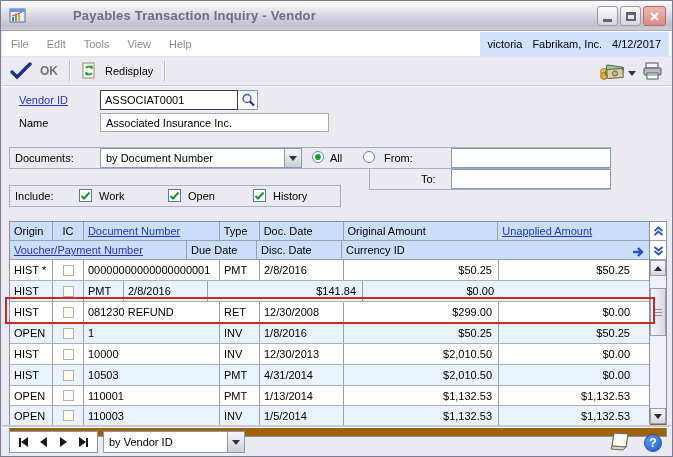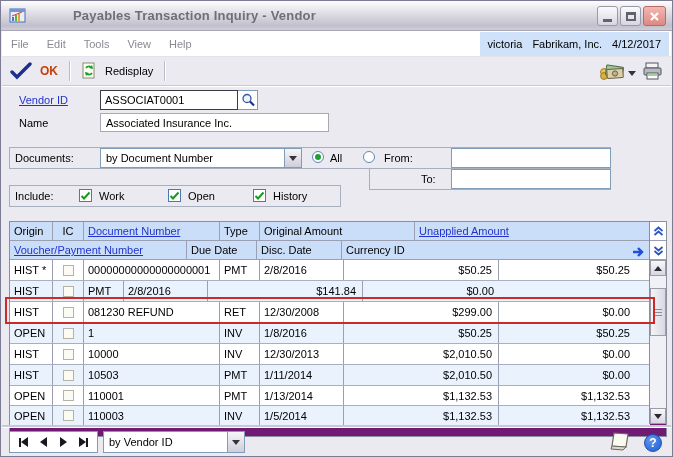--- a/index.html
+++ b/index.html
@@ -19,42 +19,42 @@
 
   
   .menubar{left:1px;top:30px;width:669px;height:26px;background:#fff;display:flex;align-items:center;border-bottom:1px solid #e4e2ea;}
   .menu-item{font-size:11px;color:#8a8a92;padding:4px 9px;}
   .userinfo{position:absolute;right:2px;top:1px;height:24px;background:#cfe2fa;display:flex;align-items:center;gap:10px;padding:0 8px;font-size:11px;color:#000;}
 
   
   .toolbar{left:1px;top:56px;width:669px;height:29px;display:flex;align-items:center;border-bottom:1px solid #cac8d4;box-shadow:0 1px 0 #fff;}
   .tb-btn{display:flex;align-items:center;gap:8px;padding:3px 8px;}
   .tb-sep{width:1px;height:20px;background:#bdbbc9;box-shadow:1px 0 0 #fff;margin:0 3px;}
-  .tb-ok-label{font-size:12px;font-weight:bold;color:#c2410c;}
+  .tb-ok-label{font-size:12px;font-weight:bold;color:#737373;}
   .tb-label{font-size:11px;color:#000;}
   .tb-right{position:absolute;right:8px;top:4px;display:flex;align-items:center;gap:6px;}
 
   
   .lbl{font-size:11px;color:#000;}
   .link{font-size:11px;color:#2233cc;text-decoration:underline;}
   .field{background:#fff;border:1px solid #7f9db9;font-size:11px;padding:2px 4px;color:#000;display:flex;align-items:center;overflow:hidden;}
   .vendor-field{border:1px solid #3c3c46;}
   .lookup-btn{background:#fff;border:1px solid #7f9db9;border-left:none;display:flex;align-items:center;justify-content:center;}
   .ro-box{background:#fff;border:1px solid #a9a9b6;font-size:11px;padding:2px 5px;display:flex;align-items:flex-end;}
   .groupbox{border:1px solid #a9aebe;}
   .combo{background:#fff;border:1px solid #7f9db9;display:flex;align-items:center;gap:22px;}
   .combo .val{flex:1;font-size:11px;padding:0 5px;color:#000;}
   .combo-btn{width:17px;height:100%;background:linear-gradient(#f6f6f9,#cfcdda);border-left:1px solid #7f9db9;display:flex;align-items:center;justify-content:center;}
   .tri-down{width:0;height:0;border-left:4px solid transparent;border-right:4px solid transparent;border-top:5px solid #33333d;}
   .radio{width:12px;height:12px;border-radius:50%;border:1px solid #5f87b8;background:#fff;display:inline-flex;align-items:center;justify-content:center;}
   .radio .dot{width:6px;height:6px;border-radius:50%;background:#1fa02e;}
   .checkbox{width:13px;height:13px;border:1px solid #4a7ab0;background:#fff;display:inline-flex;align-items:center;justify-content:center;}
 
   
-  .grid{left:8px;top:220px;width:658px;height:216px;border:1px solid #8a8fa0;background:#701a75;}
+  .grid{left:8px;top:220px;width:658px;height:216px;border:1px solid #8a8fa0;background:#a16207;}
   .hdr-row{display:flex;height:19px;background:#cbdef9;border-bottom:1px solid #9aa0b2;align-items:center;}
   .hcell,.cell{font-size:11px;padding:0 4px;height:100%;display:flex;align-items:center;border-right:1px solid #9aa0b2;overflow:hidden;white-space:nowrap;}
   .c0{width:43px}.c1{width:31px;justify-content:center}.c2{width:136px}.c3{width:40px}.c4{width:84px}.c5{width:155px;justify-content:flex-end}.c6{width:137px;justify-content:flex-end;border-right:none}
   .h6{width:152px;border-right:none;position:relative;}
   .v0{width:177px}.v1{width:70px}.v2{width:85px}.v3{width:157px}.v4{width:152px;border-right:none}
   .hlink{color:#2233cc;text-decoration:underline;}
   .grid-body{position:absolute;left:0;top:38px;width:640px;}
   .grow{display:flex;height:21px;border-bottom:1px solid #a9aec0;background:#fff;align-items:center;}
   .grow.alt{background:#e9f2fd;}
   .grow:nth-child(7),.grow:nth-child(8){height:20px;}
@@ -222,20 +222,21 @@
       </svg>
   </span>
   <span class="abs lbl" style="left:272px;top:189px;">History</span>
 
   <div class="abs grid">
     <div class="hdr-row" style="width:640px;">
       <span class="hcell c0">Origin</span>
       <span class="hcell c1">IC</span>
       <span class="hcell c2 hlink">Document Number</span>
       <span class="hcell c3">Type</span>
+      <span class="hcell c4">Doc. Date</span>
       <span class="hcell c5" style="justify-content:flex-start">Original Amount</span>
       <span class="hcell h6 hlink">Unapplied Amount</span>
       <svg width="14" height="12" viewBox="0 0 14 12" style="position:absolute;left:622px;top:24px;">
         <path d="M1 6 L9 6 M6 2 L10 6 L6 10" stroke="#1f4fd8" stroke-width="2.4" fill="none"></path>
       </svg>
     </div>
     <div class="hdr-row" style="width:640px;">
       <span class="hcell v0 hlink">Voucher/Payment Number</span>
       <span class="hcell v1">Due Date</span>
       <span class="hcell v2">Disc. Date</span>
@@ -297,21 +298,21 @@
         <span class="cell c5 amt">$2,010.50</span>
         <span class="cell c6 amt">$0.00</span>
       </div>
       <div class="grow alt">
         <span class="cell c0">HIST</span>
         <span class="cell c1">
             <span class="row-check"></span>
           </span>
         <span class="cell c2">10503</span>
         <span class="cell c3">PMT</span>
-        <span class="cell c4">1/11/2014</span>
+        <span class="cell c4">4/31/2014</span>
         <span class="cell c5 amt">$2,010.50</span>
         <span class="cell c6 amt">$0.00</span>
       </div>
       <div class="grow">
         <span class="cell c0">OPEN</span>
         <span class="cell c1">
             <span class="row-check"></span>
           </span>
         <span class="cell c2">110001</span>
         <span class="cell c3">PMT</span>

